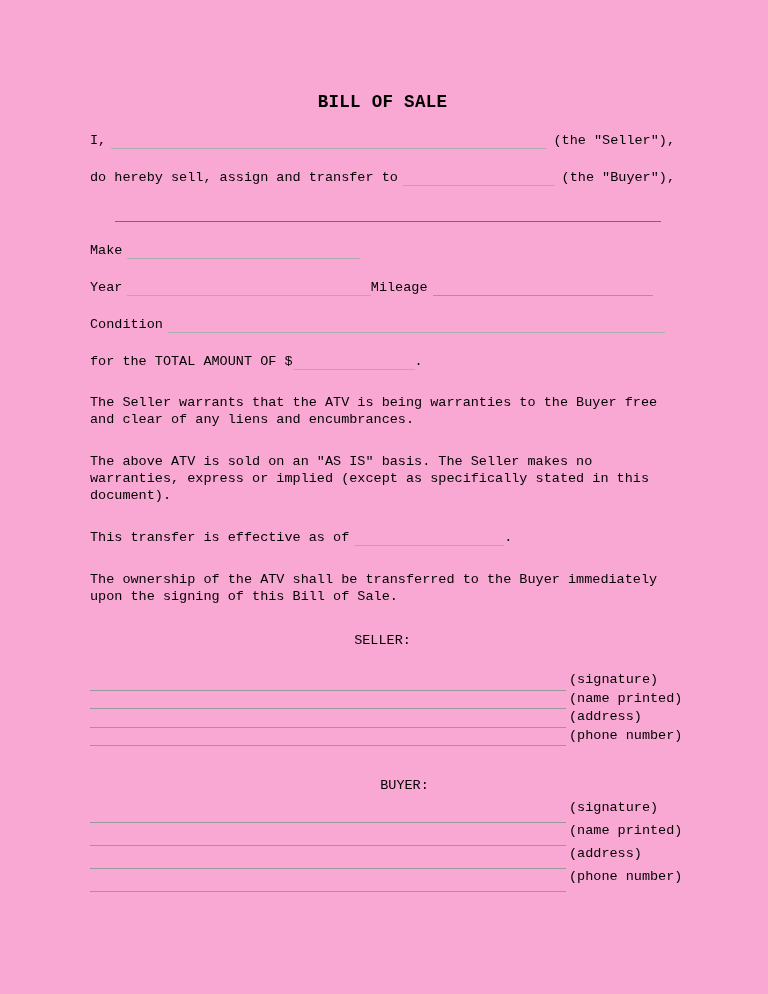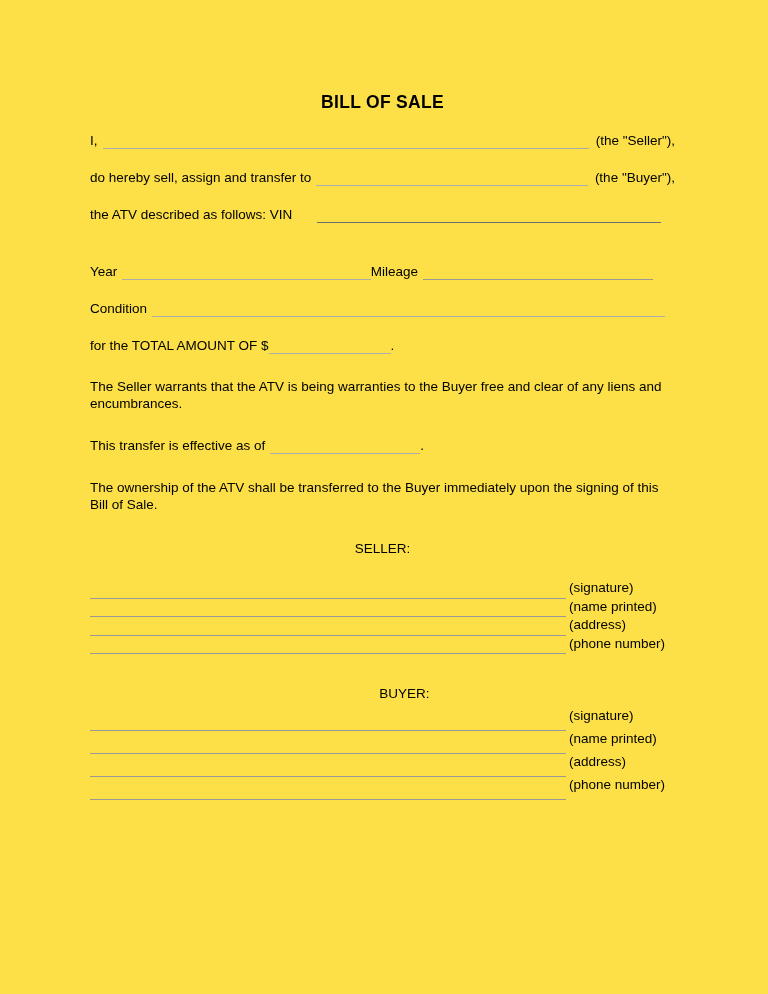--- a/index.html
+++ b/index.html
@@ -1,22 +1,22 @@
 <!DOCTYPE html>
 <html><head>
 <meta charset="utf-8">
 <style>
   html,body{margin:0;padding:0;background:#fff;}
   .page{
     position:relative;
     width:768px;height:994px;
     box-sizing:border-box;
-    background:#fde047;
+    background:#f9a8d4;
     color:#000;
-    font-family:Liberation Sans, sans-serif;
+    font-family:Liberation Mono, monospace;
     font-size:13.5px;
     padding:92px 93px 0 90px;
     overflow:hidden;
   }
   .title{
     font-size:17.5px;
     font-weight:bold;
     text-align:center;
     line-height:20px;
     margin:0 0 20px 0;
@@ -90,25 +90,28 @@
     <span>(the "Seller"),</span>
   </div>
 
   <div class="form-line">
     <span>do hereby sell, assign and transfer to</span>
     <span class="blank grow sp-l sp-r"></span>
     <span>(the "Buyer"),</span>
   </div>
 
   <div class="form-line">
-    <span>the ATV described as follows: VIN</span>
     <span class="blank grow dark" style="margin-left:25px;margin-right:14px;"></span>
   </div>
 
   <div class="form-line">
+    <span class="half left">
+      <span>Make</span>
+      <span class="blank grow sp-l" style="margin-right:12px;"></span>
+    </span>
   </div>
 
   <div class="form-line">
     <span class="half left" style="width:48%;">
       <span>Year</span>
       <span class="blank grow sp-l"></span>
     </span>
     <span class="half right">
       <span>Mileage</span>
       <span class="blank grow med sp-l" style="margin-right:22px;"></span>
@@ -121,20 +124,21 @@
   </div>
 
   <div class="form-line" style="margin-bottom:0;">
     <span>for the TOTAL AMOUNT OF $</span>
     <span class="blank" style="width:122px;"></span>
     <span>.</span>
   </div>
 
   <p class="para">The Seller warrants that the ATV is being warranties to the Buyer free and clear of any liens and encumbrances.</p>
 
+  <p class="para" style="margin-top:25px;">The above ATV is sold on an "AS IS" basis.  The Seller makes no warranties, express or implied (except as specifically stated in this document).</p>
 
   <div class="inline-line">
     <span>This transfer is effective as of</span>
     <span class="blank sp-l" style="width:150px;"></span>
     <span>.</span>
   </div>
 
   <p class="para" style="margin-top:25px;">The ownership of the ATV shall be transferred to the Buyer immediately upon the signing of this Bill of Sale.</p>
 
   <div class="section-heading">SELLER:</div>

